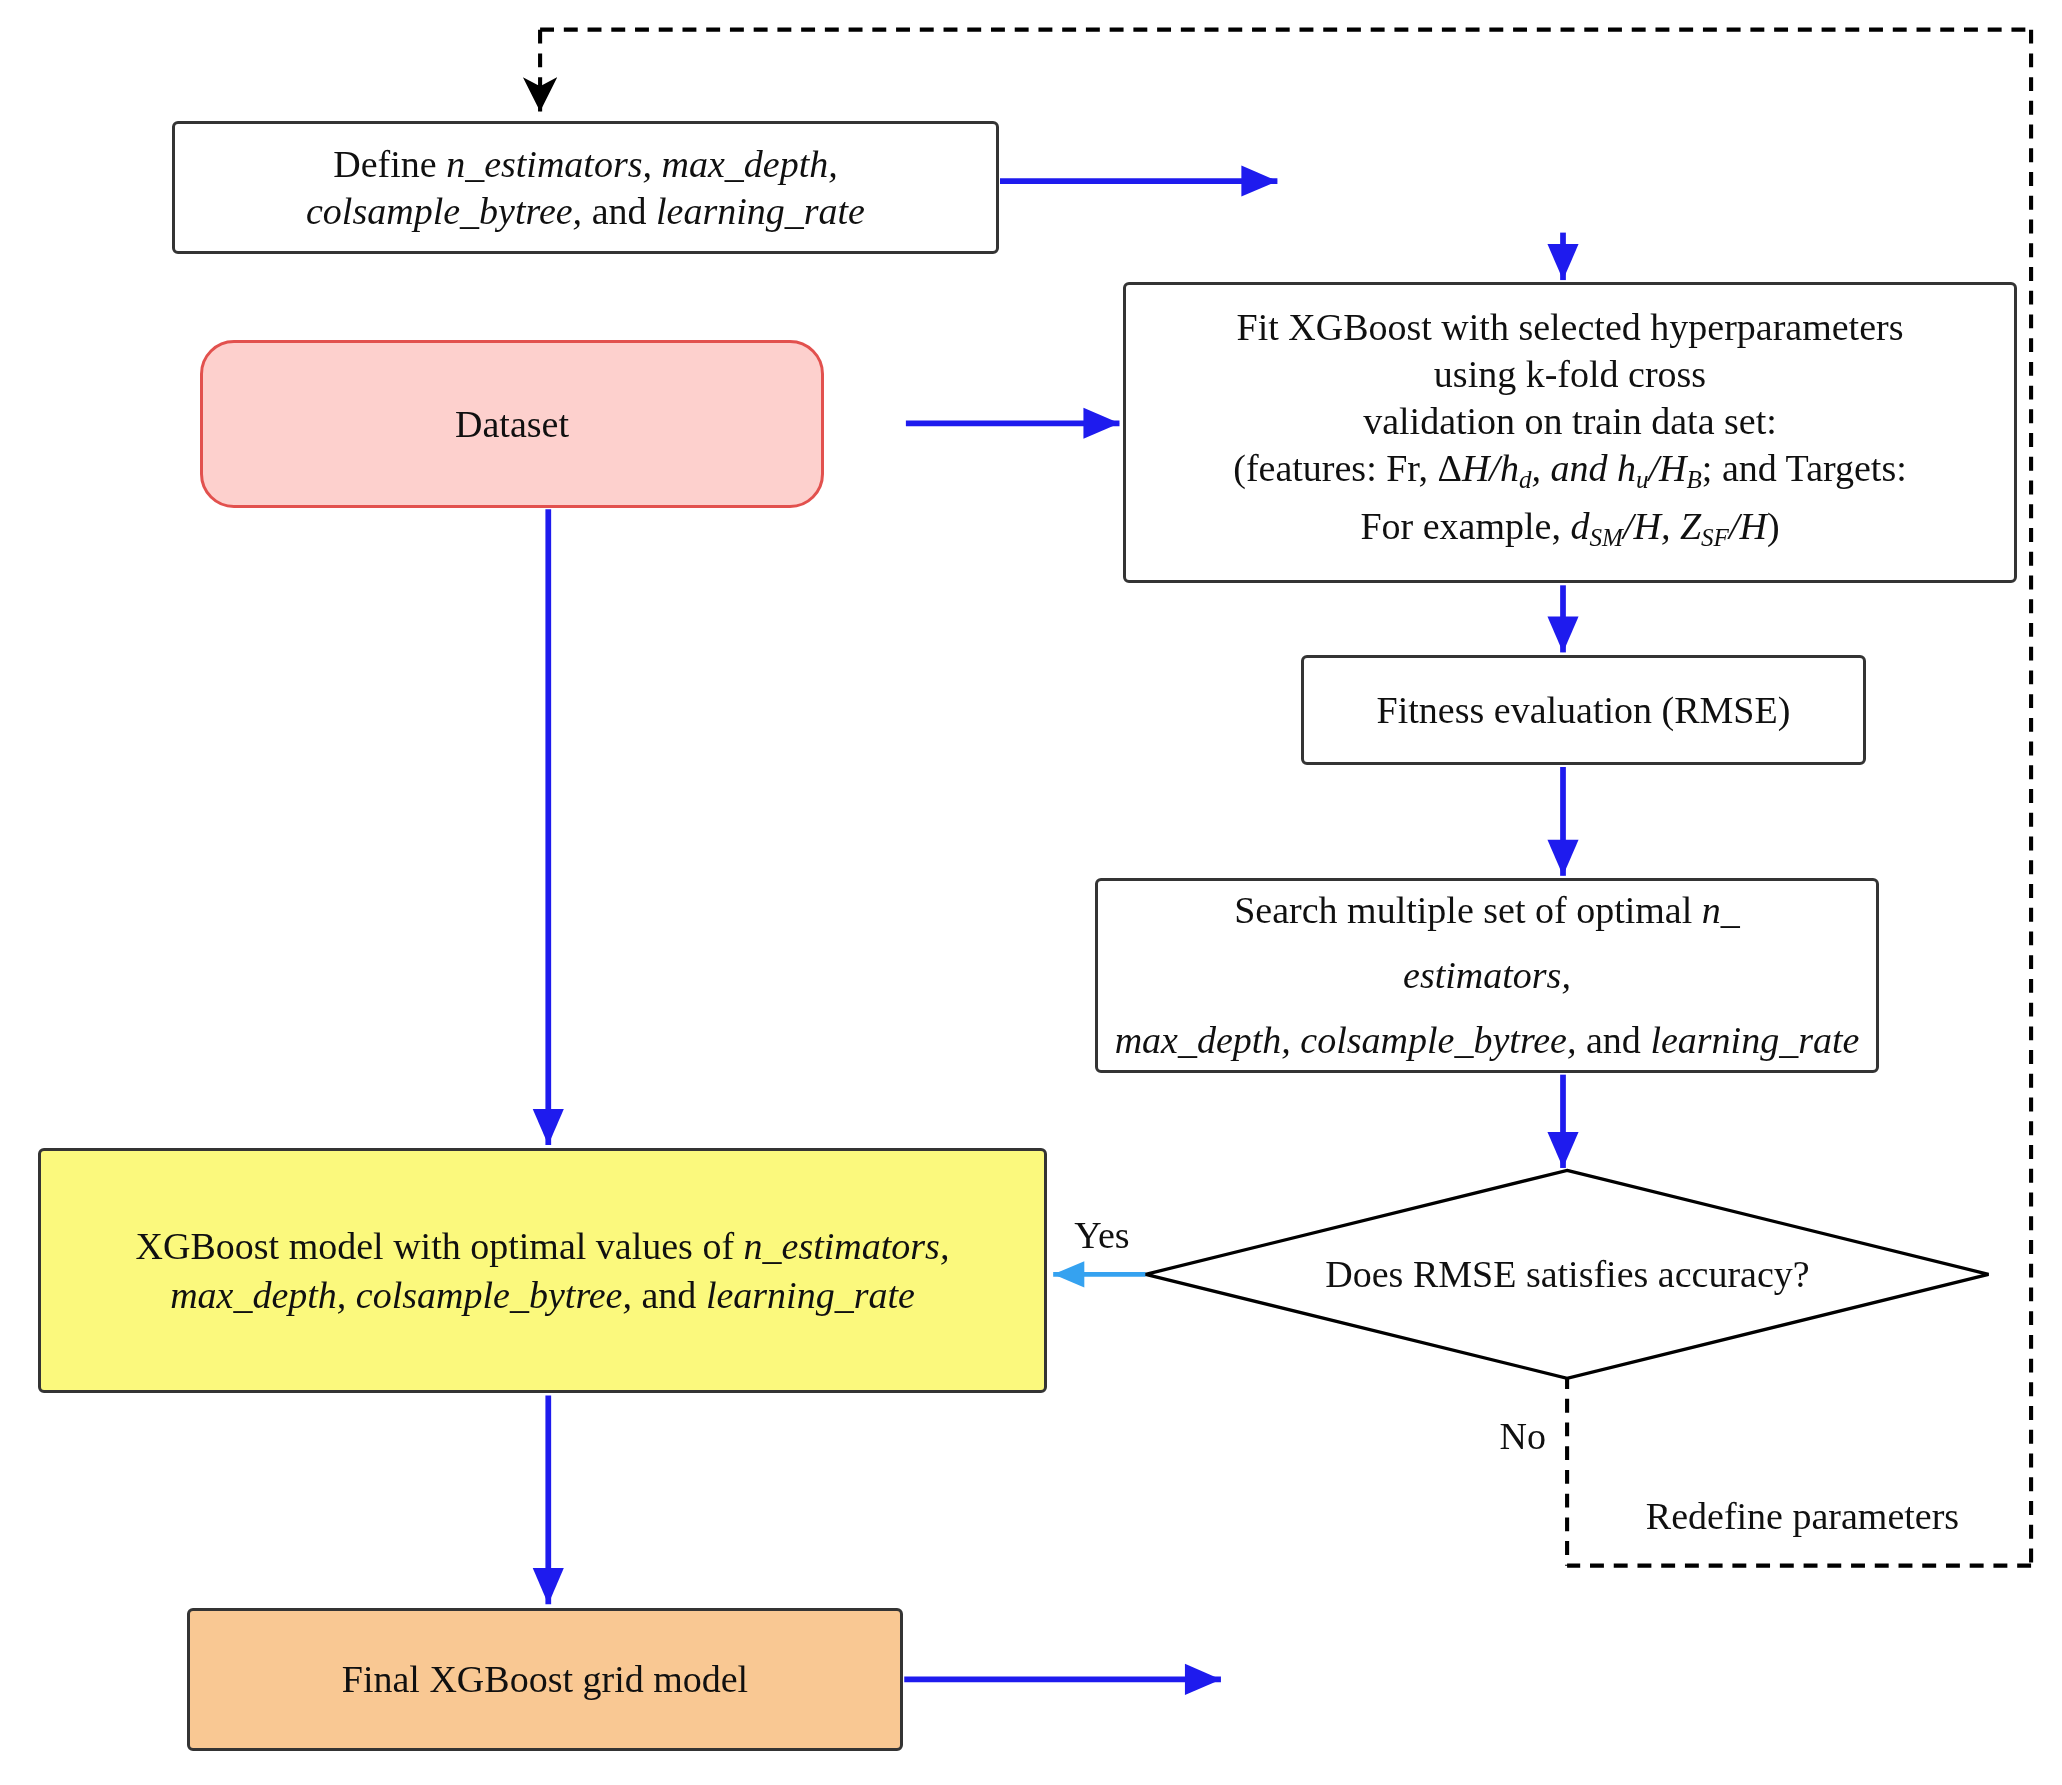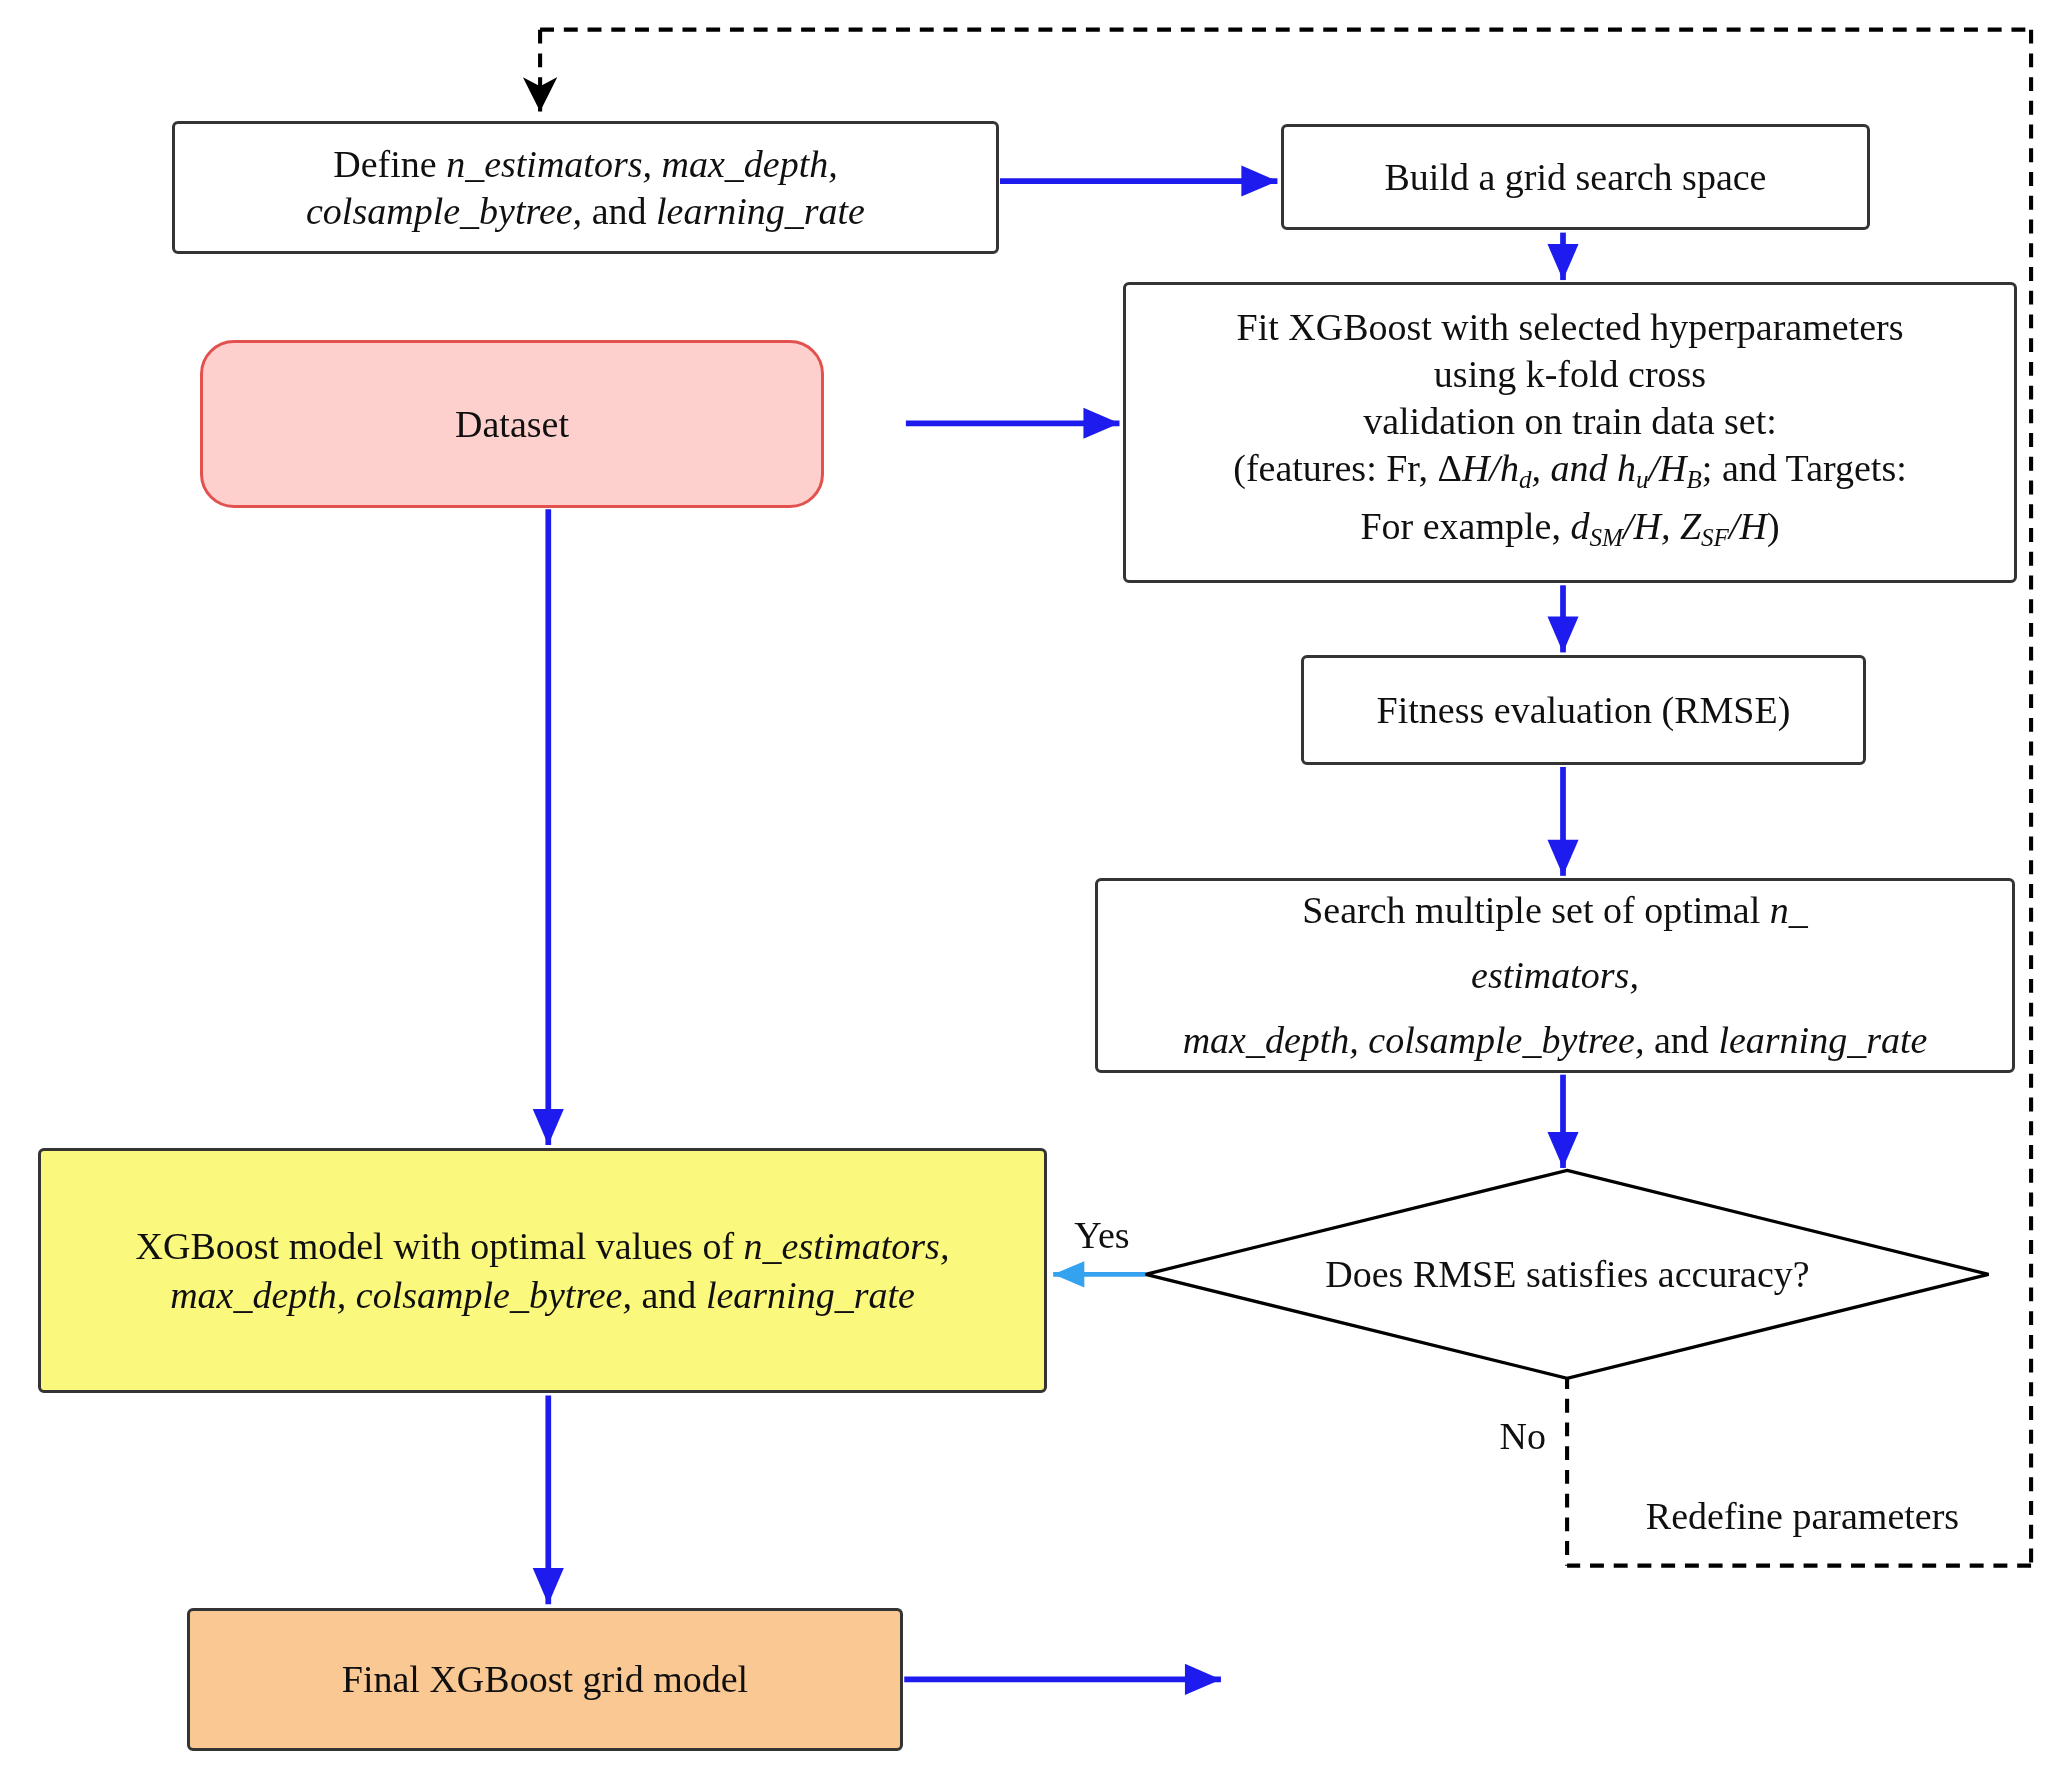--- a/index.html
+++ b/index.html
@@ -95,41 +95,38 @@
     <line class="edge-cyan" x1="1400" y1="1557" x2="1287" y2="1557" marker-end="url(#head-cyan)"></line>
 
     <polygon class="diamond-shape" points="1915,1430 2430,1557 1915,1684 1400,1557"></polygon>
   </svg>
 
   <div class="node box-white" style="left:172px; top:121px; width:827px; height:133px;">
     <div class="line"><span>Define </span><span class="it">n_estimators, max_depth,</span></div>
     <div class="line"><span class="it">colsample_bytree,</span><span> and </span><span class="it">learning_rate</span></div>
   </div>
 
-  <div class="node box-white" style="left:1281px; top:124px; width:589px; height:106px;">
-    <div class="line">Build a grid search space</div>
-  </div>
 
   <div class="node box-pink" style="left:200px; top:340px; width:624px; height:168px;">
     <div class="line">Dataset</div>
   </div>
 
   <div class="node box-white" style="left:1123px; top:282px; width:894px; height:301px;">
     <div class="line"><span>Fit XGBoost with selected hyperparameters</span></div>
     <div class="line"><span>using k-fold cross</span></div>
     <div class="line"><span>validation on train data set:</span></div>
     <div class="line"><span>(features: Fr, Δ</span><span class="it">H/h</span><span class="it sb">d</span><span class="it">, and </span><span class="it">h</span><span class="it sb">u</span><span class="it">/H</span><span class="it sb">B</span><span>; and Targets:</span></div>
     <div class="line"><span>For example, </span><span class="it">d</span><span class="it sb">SM</span><span class="it">/H, Z</span><span class="it sb">SF</span><span class="it">/H</span><span>)</span></div>
   </div>
 
   <div class="node box-white" style="left:1301px; top:655px; width:565px; height:110px;">
     <div class="line">Fitness evaluation (RMSE)</div>
   </div>
 
-  <div class="node box-white" style="left:1095px; top:878px; width:920px; height:195px; line-height:65px;">
+  <div class="node box-white" style="left:1095px; top:878px; width:784px; height:195px; line-height:65px;">
     <div class="line"><span>Search multiple set of optimal </span><span class="it">n_</span></div>
     <div class="line"><span class="it">estimators,</span></div>
     <div class="line"><span class="it">max_depth, colsample_bytree,</span><span> and </span><span class="it">learning_rate</span></div>
   </div>
 
   <div class="node" style="left:1146px; top:1250px; width:843px; height:49px; line-height:49px;">Does RMSE satisfies accuracy?</div>
 
   <div class="node box-yellow" style="left:38px; top:1148px; width:1009px; height:245px; line-height:49px;">
     <div class="line"><span>XGBoost model with optimal values of </span><span class="it">n_estimators,</span></div>
     <div class="line"><span class="it">max_depth, colsample_bytree,</span><span> and </span><span class="it">learning_rate</span></div>

